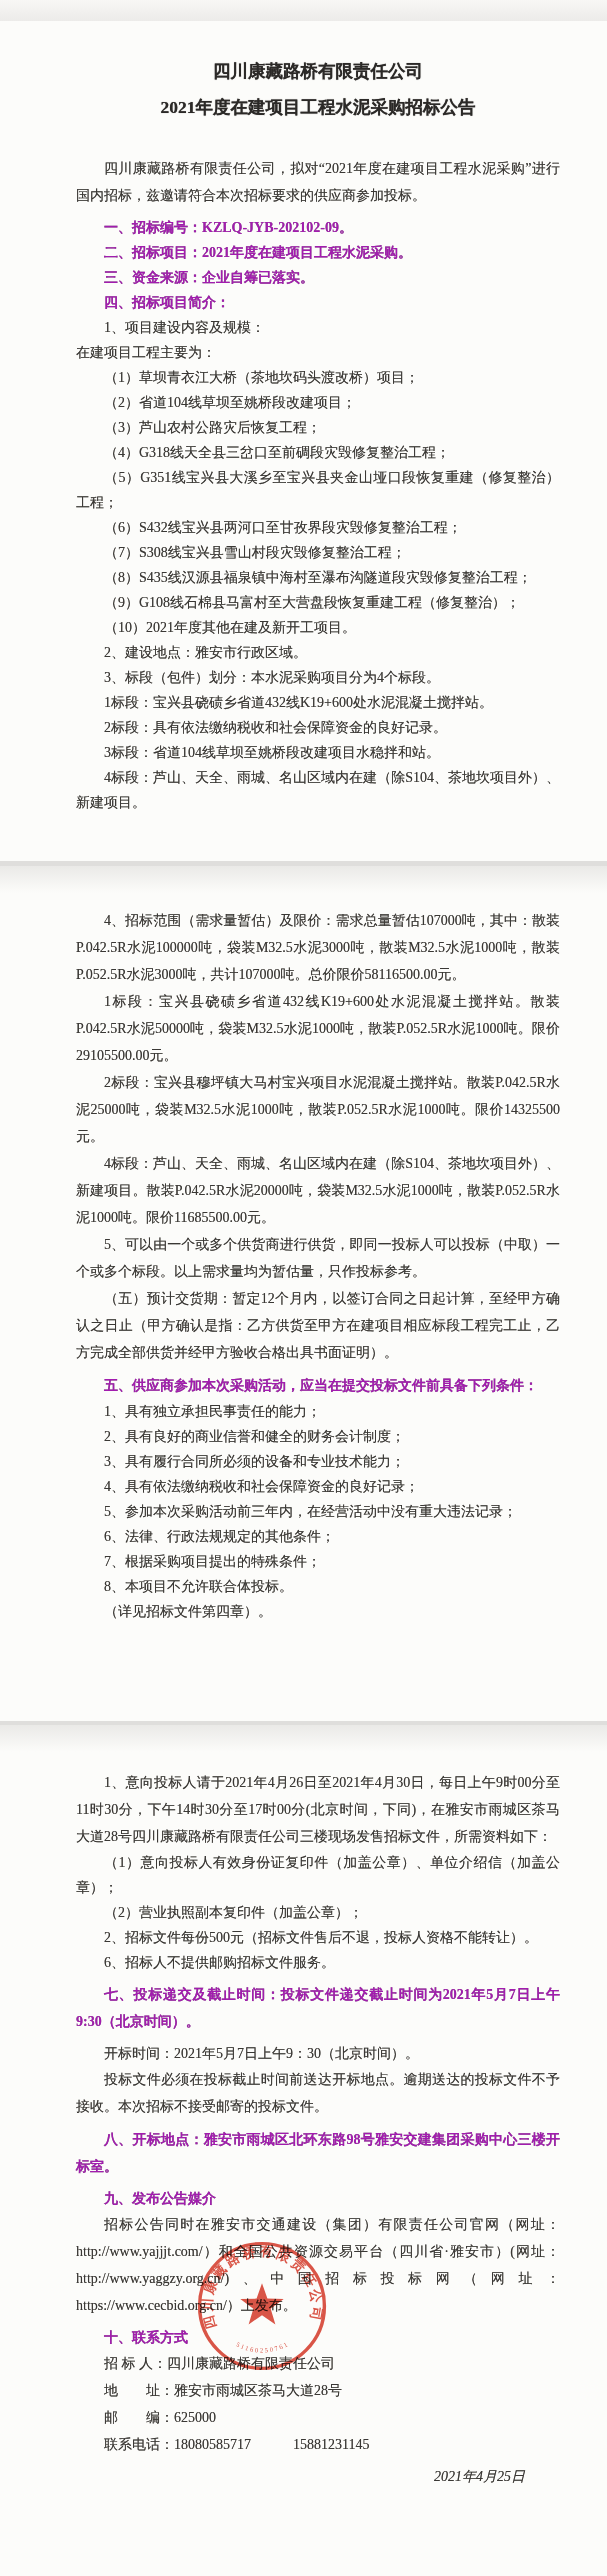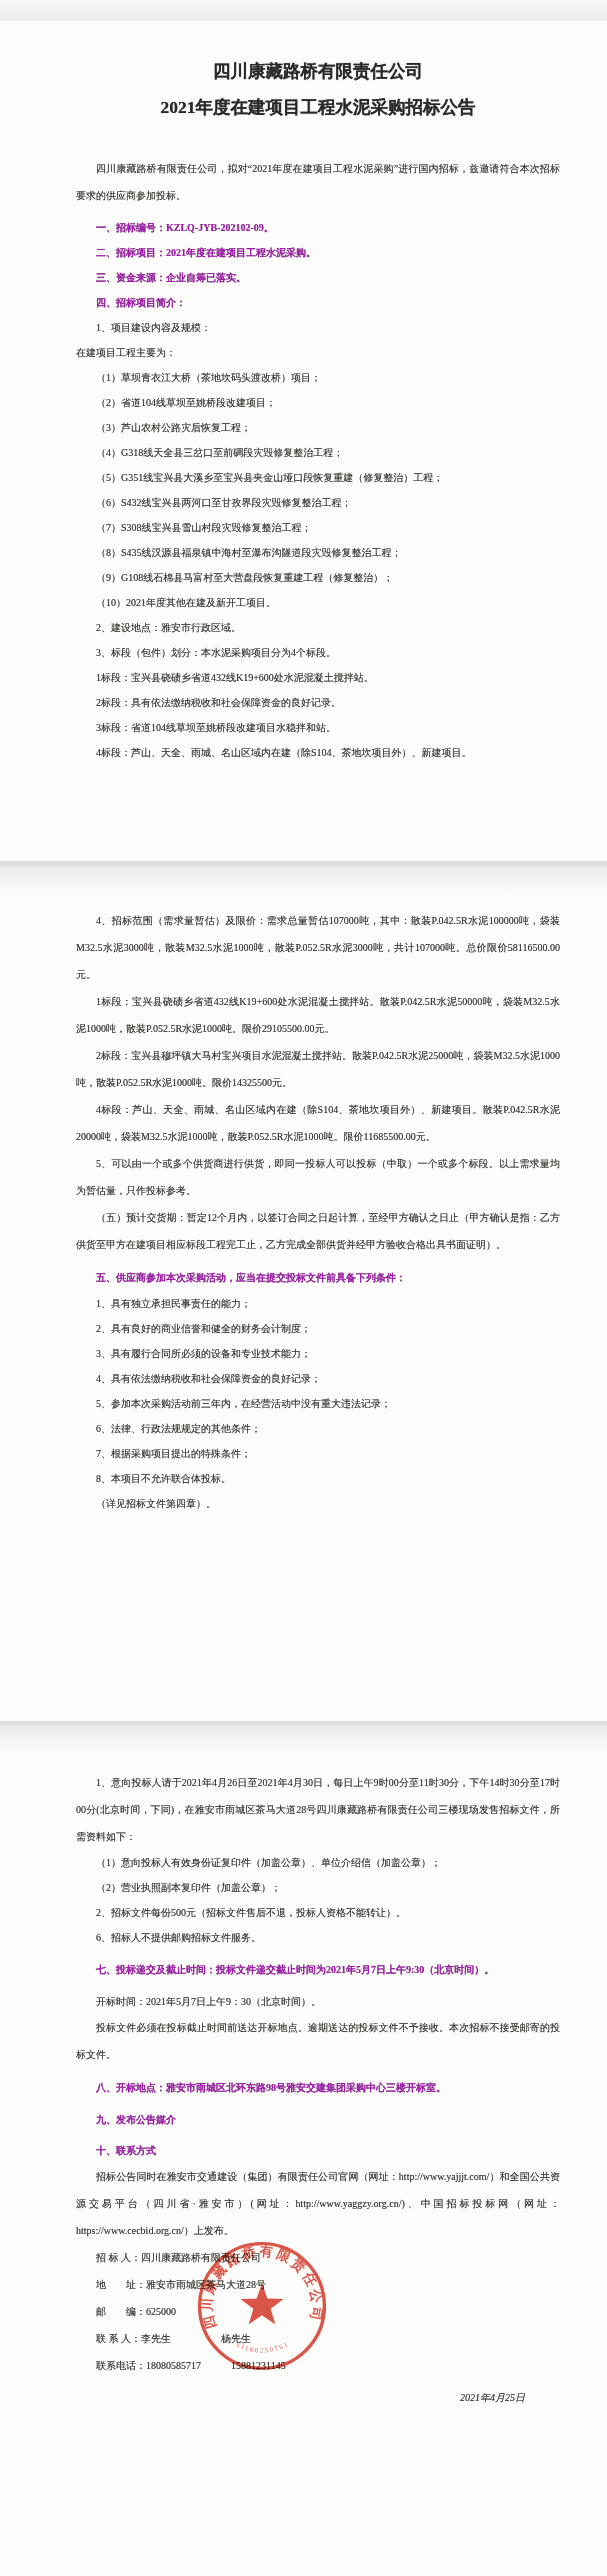--- a/index.html
+++ b/index.html
@@ -17,21 +17,21 @@
   }
   .page.shade::before{
     content:"";position:absolute;left:0;top:0;right:0;height:27px;
     background:linear-gradient(rgba(205,203,200,.38),rgba(205,203,200,0));
     pointer-events:none;
   }
   .p1{height:840px;padding:35px 47px 0 76px;}
   .p2{height:855px;padding:41px 47px 12px 76px;}
   .p3{height:851px;padding:44px 47px 0 76px;}
   .ln{
-    font-size:10px;line-height:25px;text-align:justify;
+    font-size:14px;line-height:25px;text-align:justify;
     text-shadow:0 0 0.5px rgba(72,68,62,.65);
   }
   .title{
     font-size:17.5px;font-weight:bold;text-align:center;line-height:30px;
     margin-bottom:6px;color:#2b2927;text-indent:0;
     text-shadow:0 0 0.7px rgba(40,38,35,.8);
   }
   .p{text-indent:2em;}
   .ni{text-indent:0;}
   .h{font-weight:bold;color:#a21caf;}
@@ -109,26 +109,25 @@
       <div class="ln p lp">1、意向投标人请于2021年4月26日至2021年4月30日，每日上午9时00分至11时30分，下午14时30分至17时00分(北京时间，下同)，在雅安市雨城区茶马大道28号四川康藏路桥有限责任公司三楼现场发售招标文件，所需资料如下：</div>
       <div class="ln p">（1）意向投标人有效身份证复印件（加盖公章）、单位介绍信（加盖公章）；</div>
       <div class="ln p">（2）营业执照副本复印件（加盖公章）；</div>
       <div class="ln p">2、招标文件每份500元（招标文件售后不退，投标人资格不能转让）。</div>
       <div class="ln p">6、招标人不提供邮购招标文件服务。</div>
       <div class="ln p h lp g">七、投标递交及截止时间：投标文件递交截止时间为2021年5月7日上午9:30（北京时间）。</div>
       <div class="ln p g">开标时间：2021年5月7日上午9：30（北京时间）。</div>
       <div class="ln p lp">投标文件必须在投标截止时间前送达开标地点。逾期送达的投标文件不予接收。本次招标不接受邮寄的投标文件。</div>
       <div class="ln p h lp g">八、开标地点：雅安市雨城区北环东路98号雅安交建集团采购中心三楼开标室。</div>
       <div class="ln p h g">九、发布公告媒介</div>
+      <div class="ln p lp">招标公告同时在雅安市交通建设（集团）有限责任公司官网（网址：http://www.yajjjt.com/）和全国公共资源交易平台（四川省·雅安市）(网址：http://www.yaggzy.org.cn/)、中国招标投标网（网址：https://www.cecbid.org.cn/）上发布。</div>
       <div class="ln p h g">十、联系方式</div>
-      <div class="ln p lp">招标公告同时在雅安市交通建设（集团）有限责任公司官网（网址：http://www.yajjjt.com/）和全国公共资源交易平台（四川省·雅安市）(网址：http://www.yaggzy.org.cn/)、中国招标投标网（网址：https://www.cecbid.org.cn/）上发布。</div>
       <div class="ln p lp">招 标 人：四川康藏路桥有限责任公司</div>
       <div class="ln p lp">地　　址：雅安市雨城区茶马大道28号</div>
       <div class="ln p lp">邮　　编：625000</div>
-      <div class="ln p lp">联 系 人：李先生　　　　　杨先生</div>
       <div class="ln p lp">联系电话：18080585717　　　15881231145</div>
       <div class="ln right g">2021年4月25日</div>
     </div>
 
   <svg class="stamp" viewBox="0 0 184 184" aria-hidden="true">
     <g transform="translate(2,2)">
       <circle cx="90" cy="90" r="82" fill="none" stroke="#d5301f" stroke-width="4.5"></circle>
       <path id="sealArc" d="M 30.2 117.9 A 66 66 0 1 1 149.8 117.9" fill="none"></path>
       <text font-size="17.5" fill="#d5301f" letter-spacing="4" font-weight="bold">
         <textPath href="#sealArc" startOffset="0">四川康藏路桥有限责任公司</textPath>

